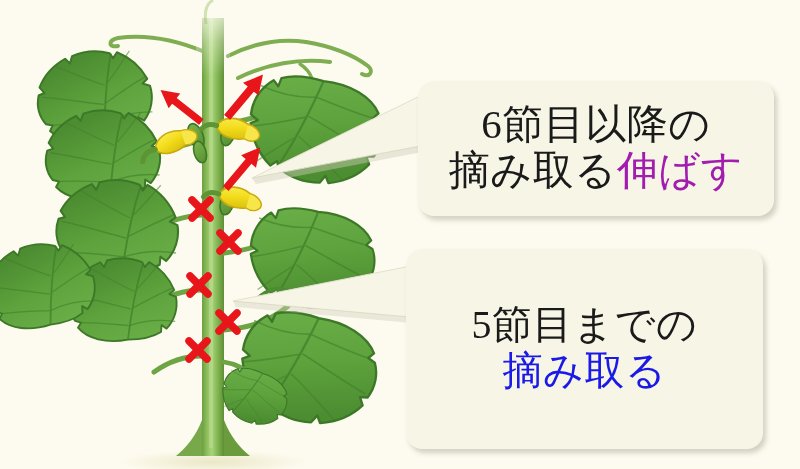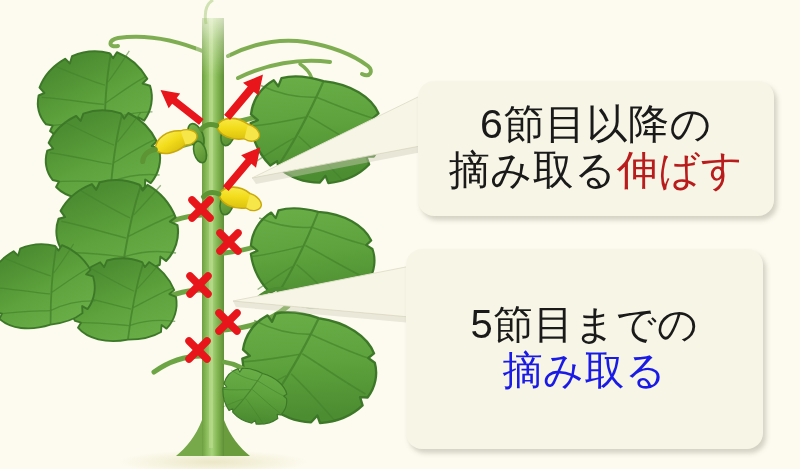--- a/index.html
+++ b/index.html
@@ -6,21 +6,21 @@
     margin: 0;
     padding: 0;
     background: #ffffff;
   }
   #stage {
     position: relative;
     width: 800px;
     height: 469px;
     background: #fdfbef;
     overflow: hidden;
-    font-family: Liberation Sans, sans-serif;
+    font-family: Liberation Serif, serif;
     text-align: center;
   }
   #plant-svg {
     position: absolute;
     left: 0; top: 0;
     width: 800px;
     height: 469px;
   }
   .callout {
     position: absolute;
@@ -50,21 +50,21 @@
   }
   .cline {
     font-size: 41px;
     line-height: 1.12;
     letter-spacing: 0.5px;
     color: #1a1a1a;
     white-space: nowrap;
     font-weight: 500;
   }
   #callout-lower .cline { font-size: 40px; line-height: 1.14; }
-  .em-red  { color: #b91c1c; }
+  .em-red  { color: #a21caf; }
   .em-blue { color: #1a1ae6; }
   .tail { position: absolute; z-index: 5; }
 </style>
 </head>
 <body>
 
 <div id="stage">
 
   <svg id="plant-svg" viewBox="0 0 800 469">
     <defs>

